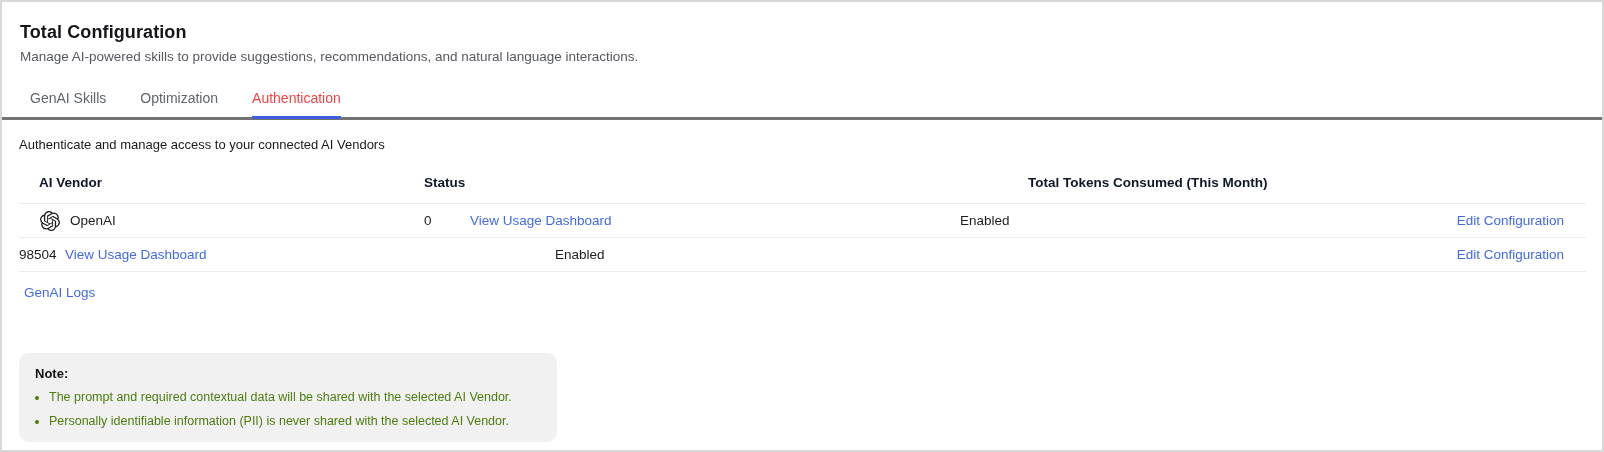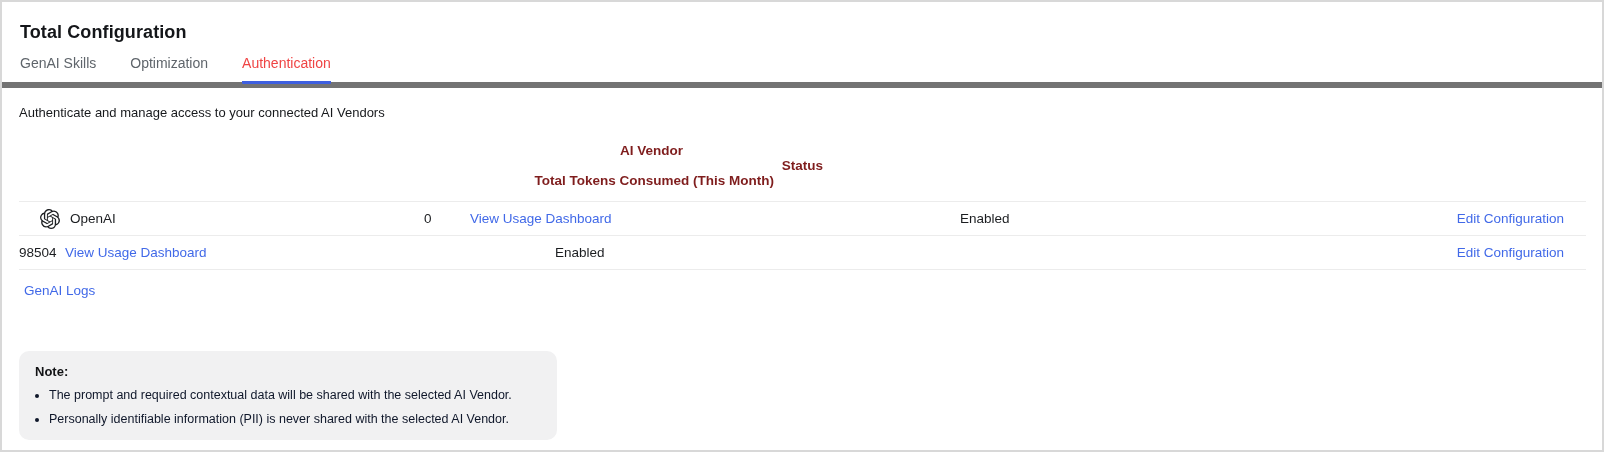--- a/index.html
+++ b/index.html
@@ -17,42 +17,42 @@
   .page-title {
     margin:20px 0 0 18px;
     font-size:18px; font-weight:700; color:#141619; letter-spacing:.1px;
   }
   .page-subtitle {
     margin:6px 0 0 18px;
     font-size:13.5px; color:#55595f;
   }
 
   .tabs-bar {
-    margin-top:12px;
-    padding-left:18px;
-    border-bottom:6px solid #737373;
+    margin-top:26px;
+    padding-left:28px;
+    border-bottom:3px solid #737373;
   }
   .tabs-inner { display:flex; gap:34px; }
   .tab {
     font-size:14px; color:#5f656b;
     padding-bottom:10px;
     border-bottom:3px solid transparent;
     margin-bottom:-2px;
     cursor:pointer;
     border-radius:1px;
   }
   .tab.active { color:#ef4444; font-weight:400; border-bottom-color:var(--accent); }
 
   .section-intro {
     margin:17px 0 0 17px;
     font-size:13px; font-weight:500; color:#17191c;
   }
 
   .vendor-table { margin:12px 16px 0 17px; font-size:13.5px; }
-  .thead { display:flex; align-items:center; padding:11px 0 13px; font-weight:700; color:#7f1d1d; border-bottom:1px solid var(--divider);flex-direction:column; }
+  .thead { display:flex; align-items:center; padding:11px 0 13px; font-weight:700; color:#0f172a; border-bottom:1px solid var(--divider); }
   .trow  { display:flex; align-items:center; height:34px; border-bottom:1px solid var(--divider); color:#1b1d20; }
   .col.vendor { width:405px; padding-left:20px; display:flex; align-items:center; gap:9px; }
   .col.tokens { width:536px; display:flex; align-items:center; }
   .tokens-num { min-width:46px; display:inline-block; }
   .col.status { flex:1; }
   .col.action { padding-right:22px; text-align:right; }
 
   .link { color:var(--link); text-decoration:none; cursor:pointer; }
 
   .genai-logs { display:inline-block; margin:13px 0 0 22px; font-size:13.5px; }
@@ -62,28 +62,29 @@
 
   .note-box {
     margin:52px 0 0 17px;
     width:538px;
     background:#f1f1f2;
     border-radius:10px;
     padding:13px 18px 12px 16px;
   }
   .note-title { font-size:13px; font-weight:700; color:#121315; }
   .note-list { margin:8px 0 0; padding-left:14px; list-style:disc; }
-  .note-list li { font-size:12.5px; line-height:1.4; color:#0f172a; margin-bottom:6px; }
+  .note-list li { font-size:12.5px; line-height:1.4; color:#4d7c0f; margin-bottom:6px; }
   .note-list li:last-child { margin-bottom:0; }
 </style>
 </head>
 <body>
 
 <header>
   <h1 class="page-title">Total Configuration</h1>
+  <p class="page-subtitle">Manage AI-powered skills to provide suggestions, recommendations, and natural language interactions.</p>
 </header>
 
 <nav class="tabs-bar">
   <div class="tabs-inner" id="tabs">
       <div class="tab">GenAI Skills</div>
       <div class="tab">Optimization</div>
       <div class="tab active">Authentication</div>
     </div>
 </nav>
 

